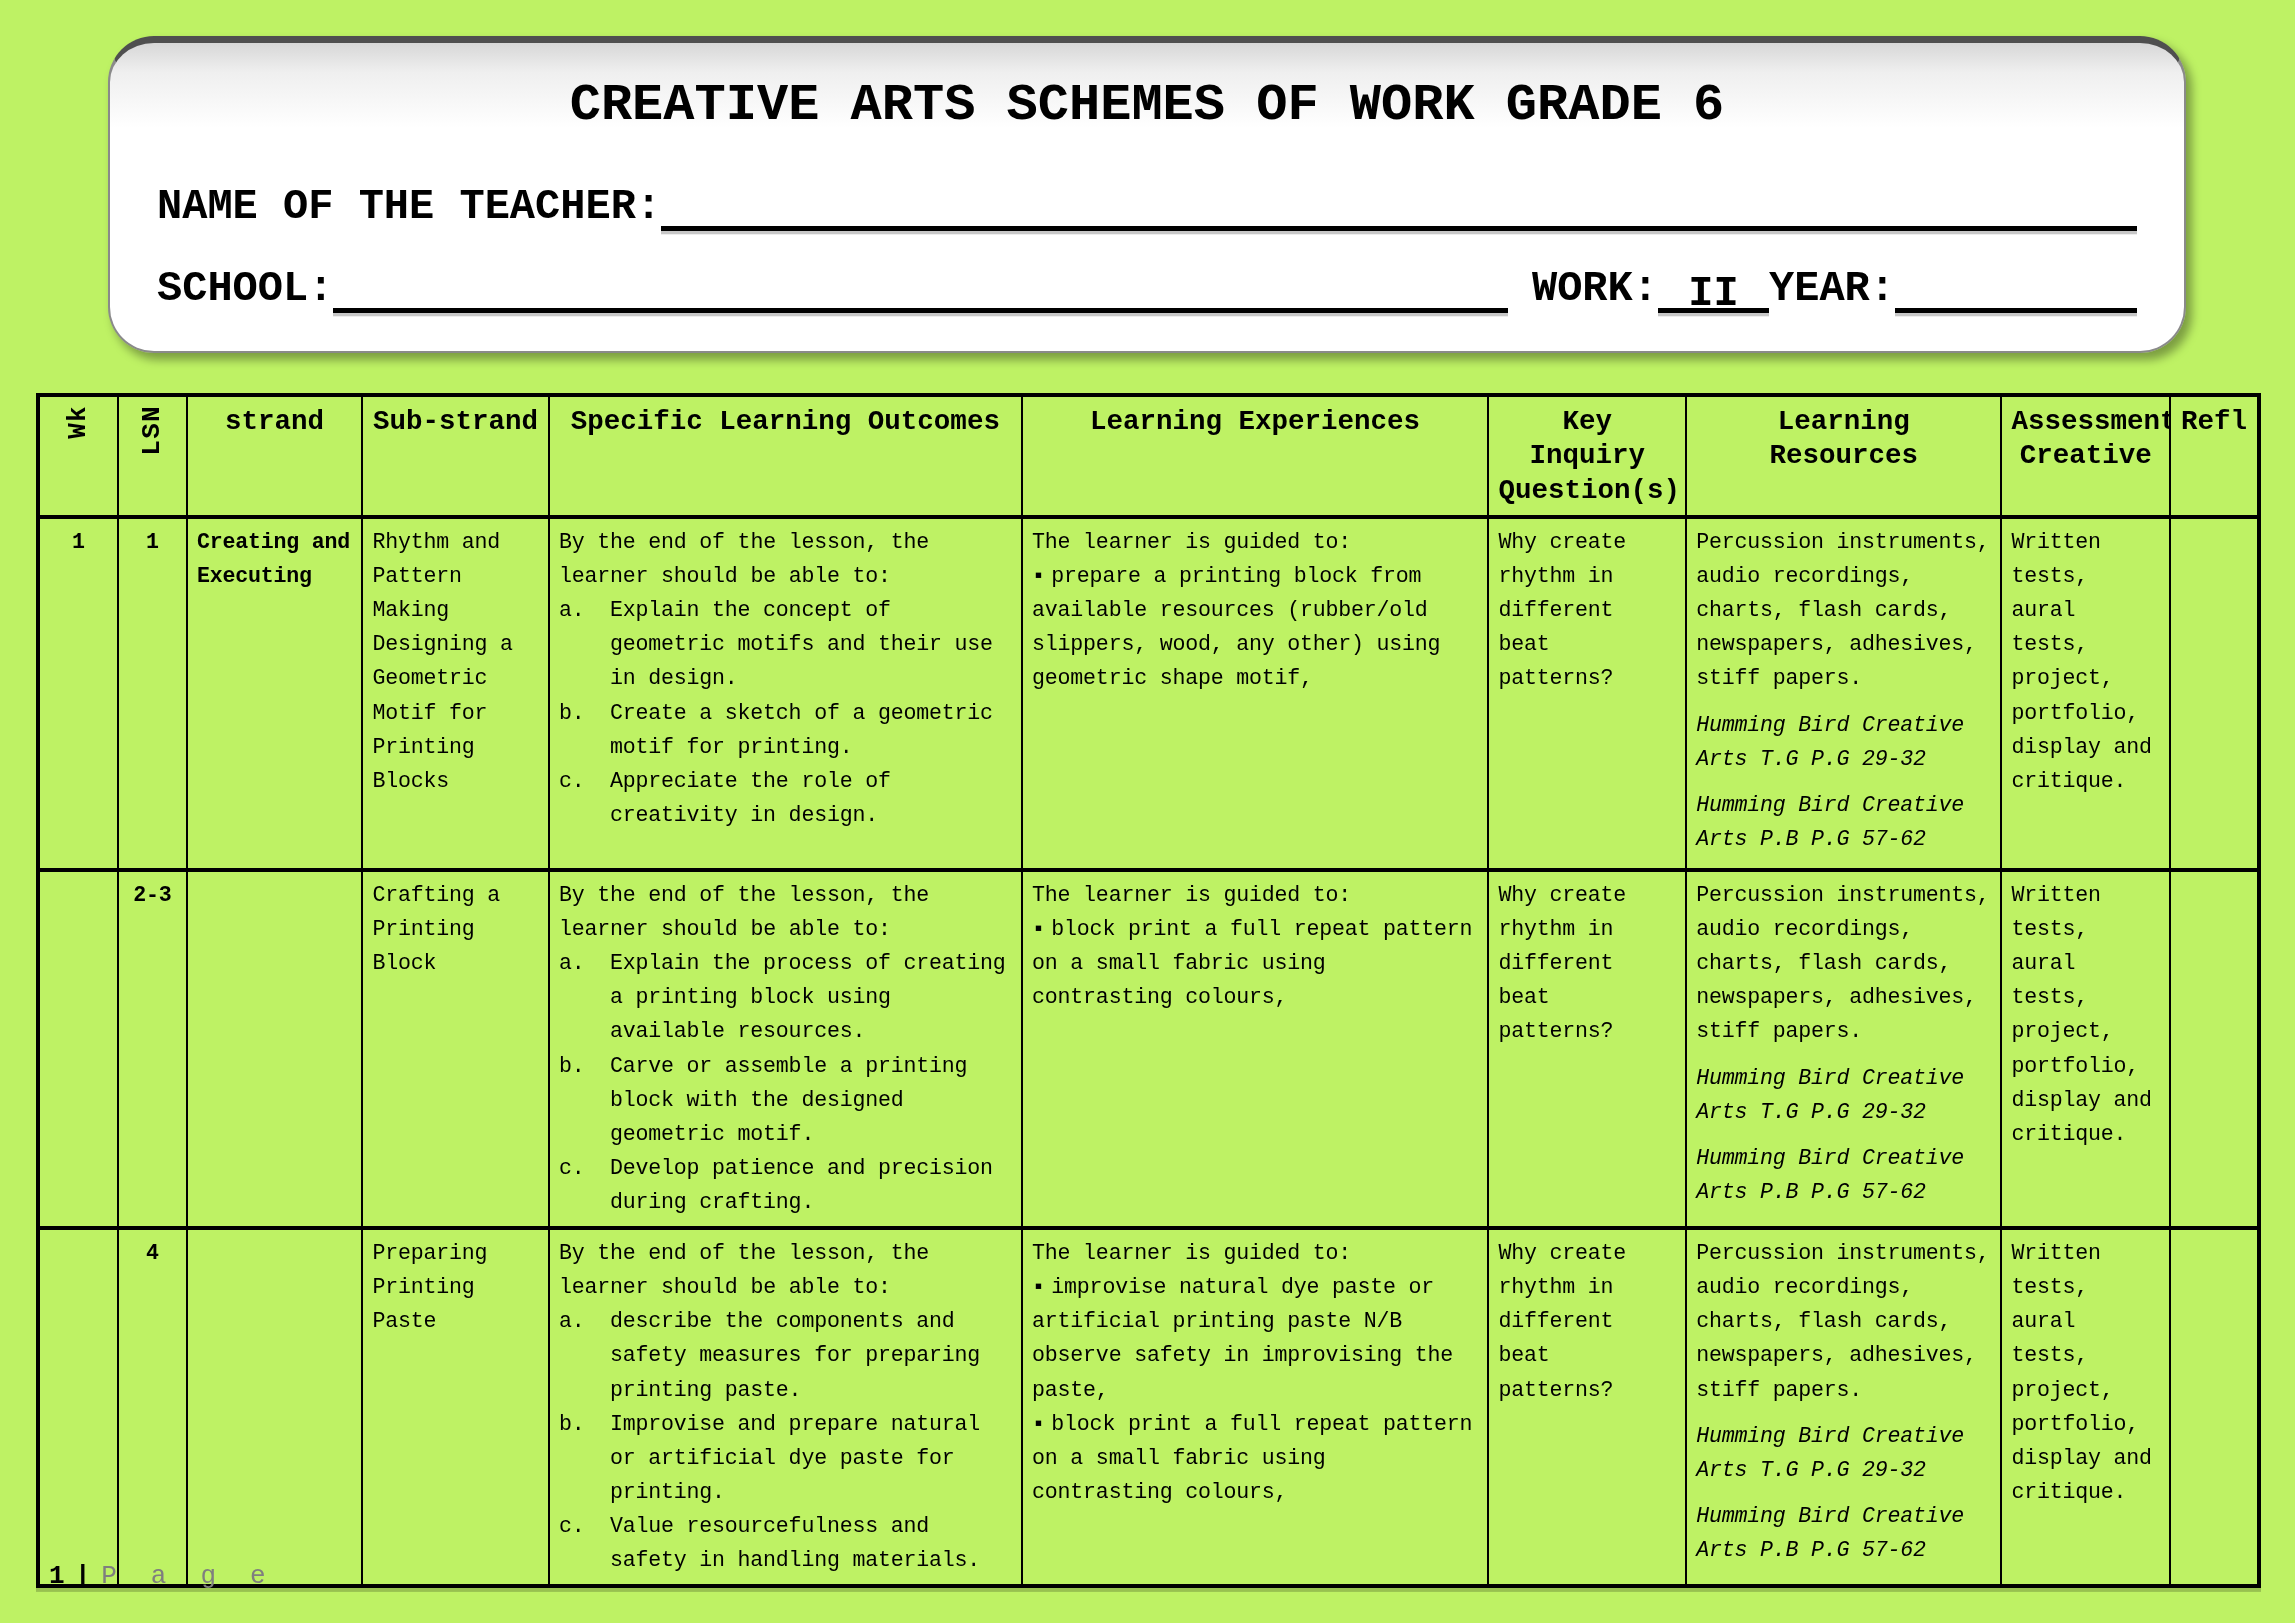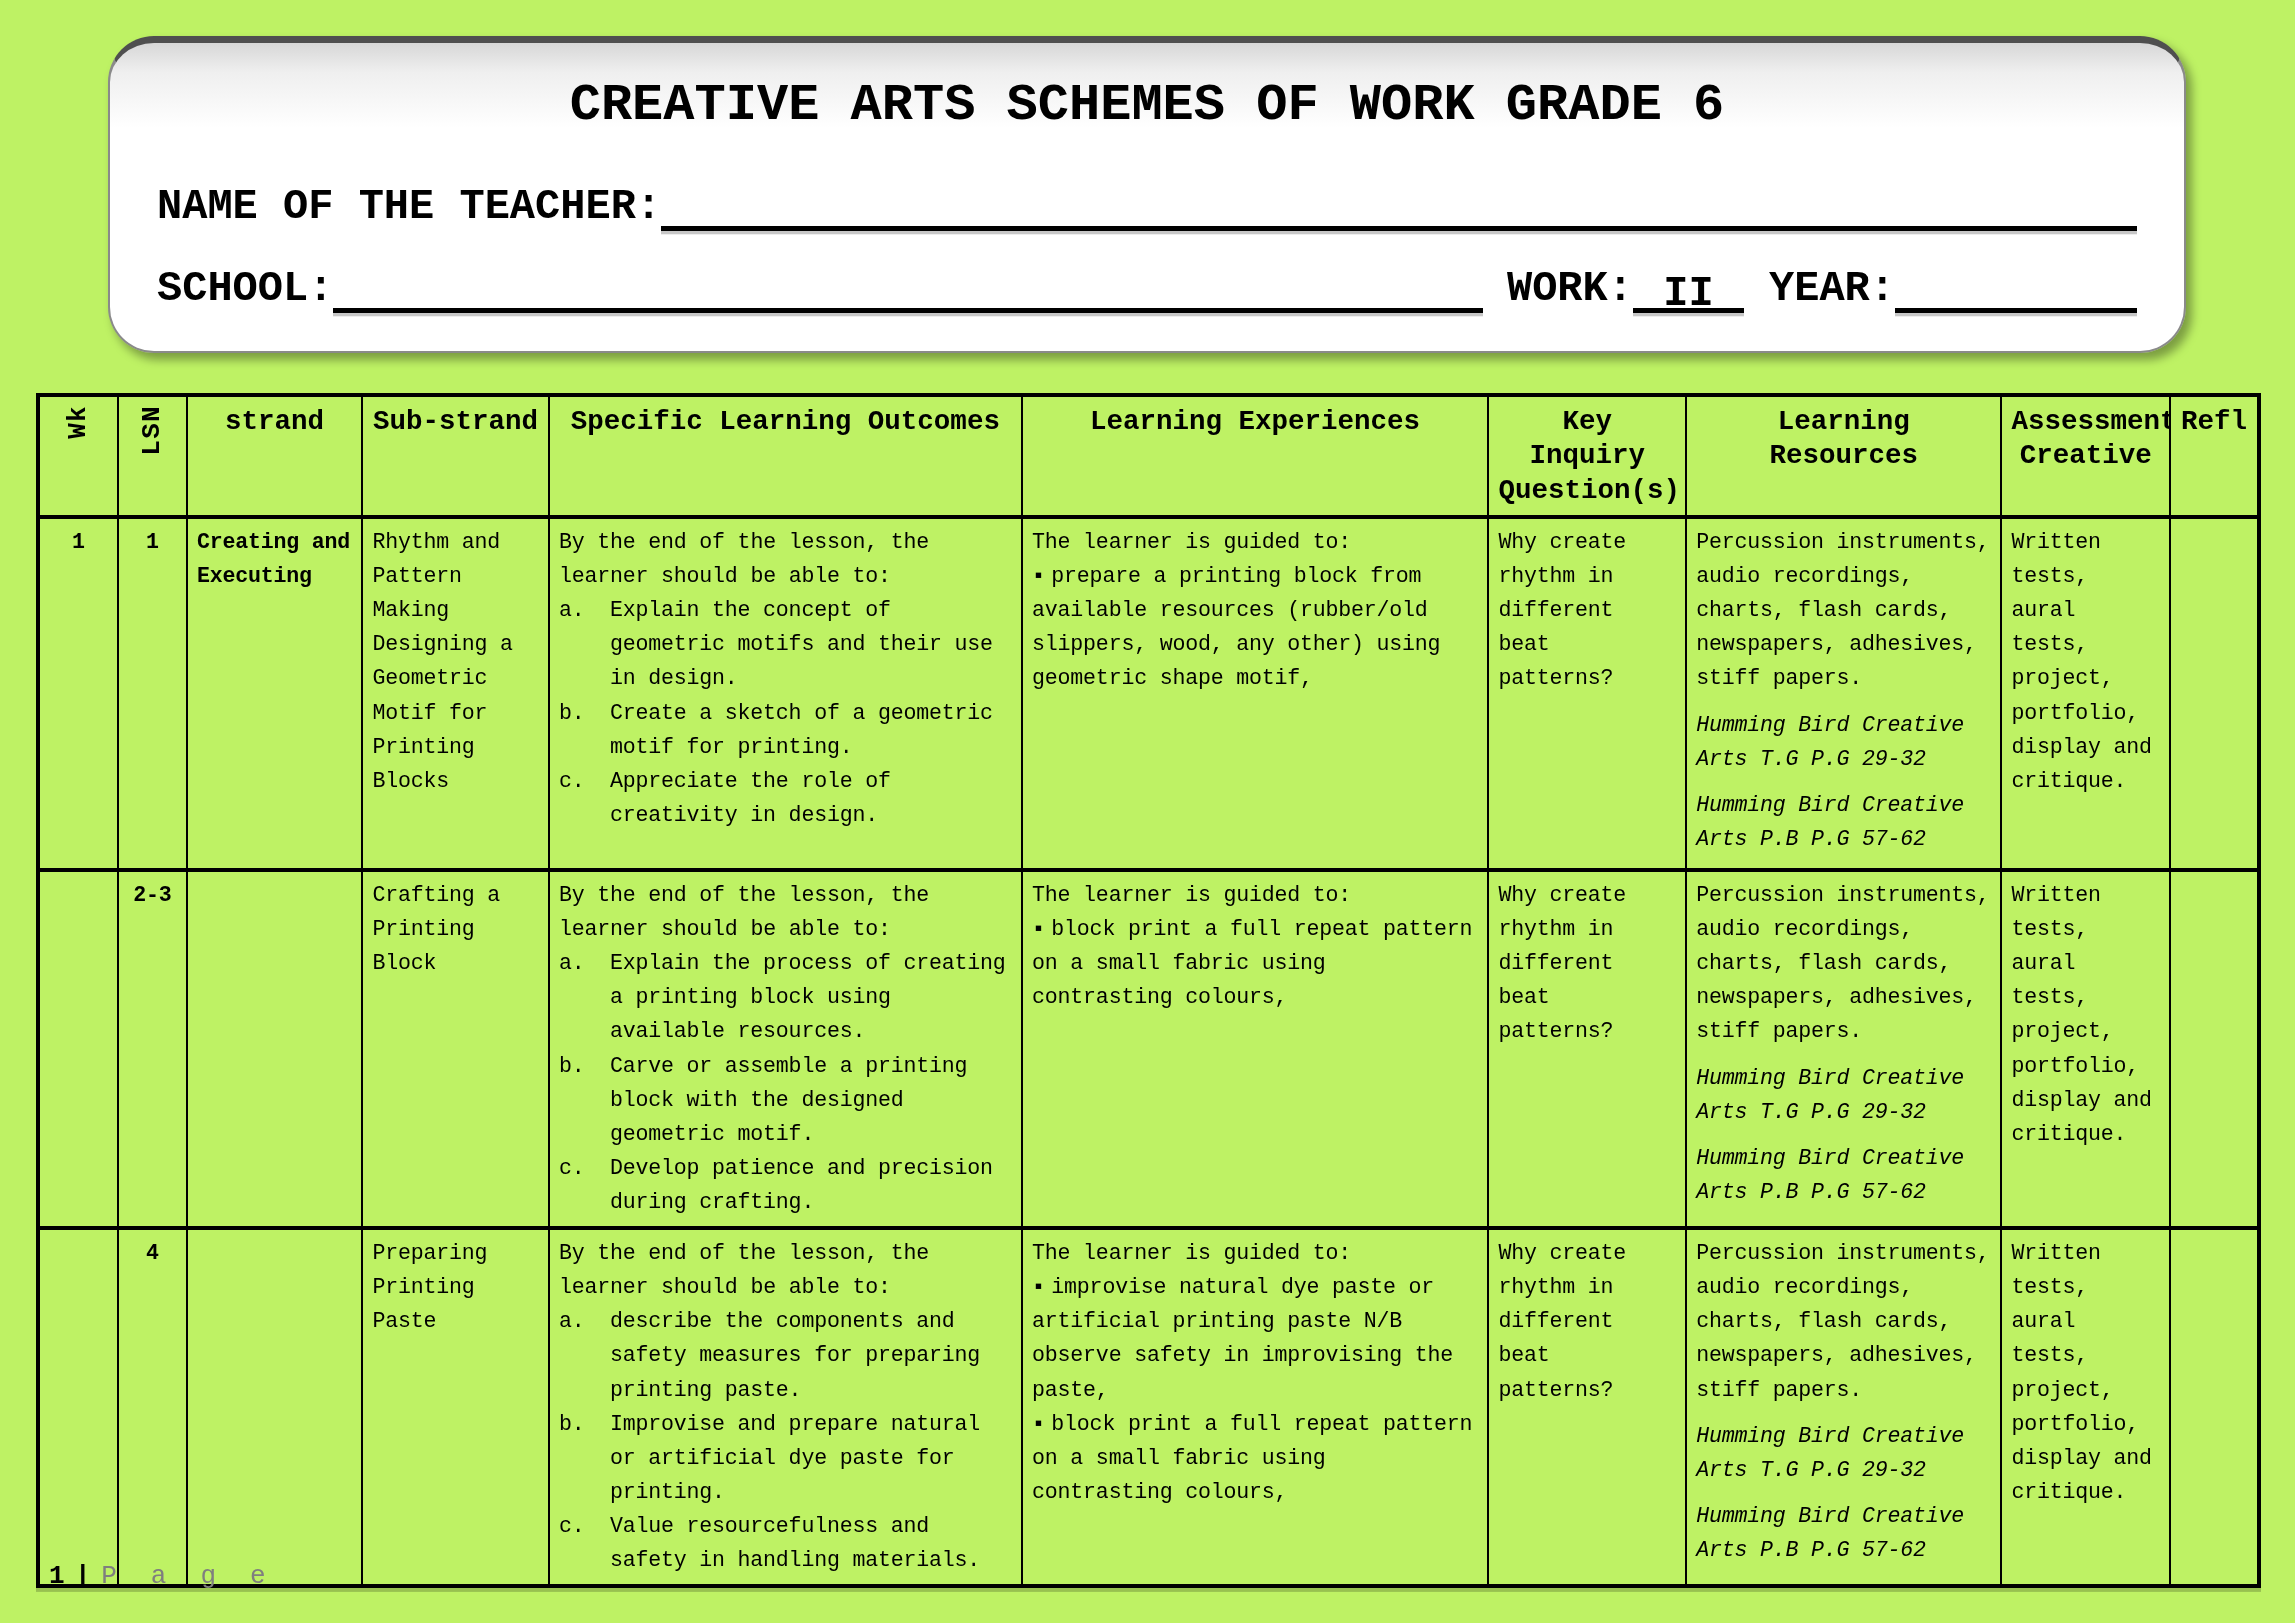--- a/index.html
+++ b/index.html
@@ -24,21 +24,21 @@
   .hline { display:flex; align-items:flex-end; font-size:42px; font-weight:800; white-space:nowrap;justify-content:space-between; }
   .teacher-line { margin-top:48px; }
   .school-line  { margin-top:34px; }
   .blank {
     display:inline-block; border-bottom:5.9px solid #000;
     box-shadow:0 3.3px 0 rgba(0,0,0,0.22); height:38px;
   }
   .flexblank { flex:1 1 auto; }
   .term-label { margin-left:23.6px; }
   .term-value { width:111px; text-align:center; font-weight:800; }
-  .year-label { margin-left:25px; }
+  .year-label { }
   .year-blank { width:242px; }
 
   
   table.scheme {
     position:absolute; left:36px; top:393px; width:2225px;
     border-collapse:collapse; table-layout:fixed;
     border:4.6px solid #000; box-shadow:0 3.9px 0 rgba(0,0,0,0.2);
   }
   table.scheme th, table.scheme td {
     border:2.6px solid #000; border-bottom:4.6px solid #000;

